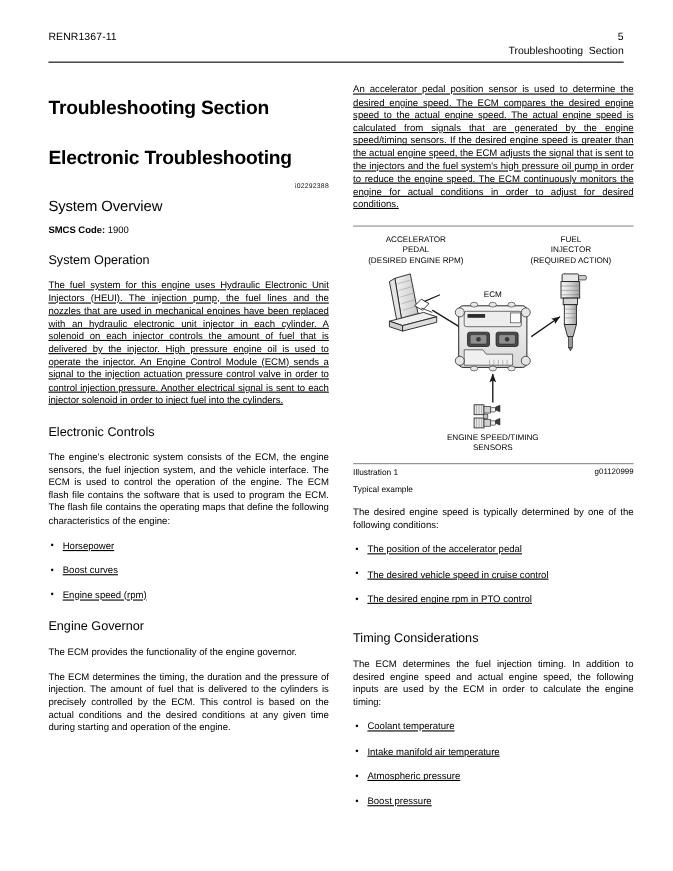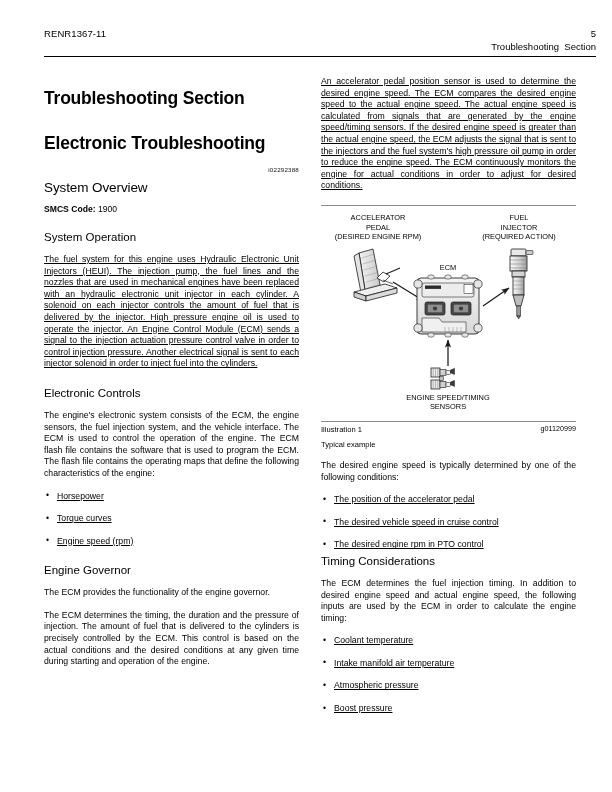--- a/index.html
+++ b/index.html
@@ -14,21 +14,21 @@
     color: #000000;
     position: relative;
     overflow: hidden;
   }
   .page {
     position: absolute;
     left: 0; top: 0;
     width: 612px;
     height: 792px;
     box-sizing: border-box;
-    padding: 28px 16px 0 44px;
+    padding: 28px 45px 0 44px;
   }
 
   
   .runhead {
     position: relative;
     height: 34px;
   }
   .runhead-left {
     position: absolute;
     left: 0; top: 0;
@@ -80,21 +80,21 @@
     font-weight: normal;
     margin: 7px 0 0 0;
     letter-spacing: -0.1px;
   }
   h3.sub {
     font-size: 11.5px;
     font-weight: normal;
     margin: 17px 0 0 0;
   }
   h3.sub.tight {
-    margin-top: 4px;
+    margin-top: 24px;
   }
 
   .docid {
     font-size: 6.2px;
     text-align: right;
     margin: 12px 0 0 0;
     letter-spacing: 0.2px;
     color: #111;
   }
 
@@ -193,21 +193,21 @@
       <div class="smcs"><b>SMCS Code:</b> <span>1900</span></div>
 
       <h3 class="sub">System Operation</h3>
       <p class="body first">The fuel system for this engine uses Hydraulic Electronic Unit Injectors (HEUI). The injection pump, the fuel lines and the nozzles that are used in mechanical engines have been replaced with an hydraulic electronic unit injector in each cylinder. A solenoid on each injector controls the amount of fuel that is delivered by the injector. High pressure engine oil is used to operate the injector. An Engine Control Module (ECM) sends a signal to the injection actuation pressure control valve in order to control injection pressure. Another electrical signal is sent to each injector solenoid in order to inject fuel into the cylinders.</p>
 
       <h3 class="sub">Electronic Controls</h3>
       <p class="body">The engine's electronic system consists of the ECM, the engine sensors, the fuel injection system, and the vehicle interface. The ECM is used to control the operation of the engine. The ECM flash file contains the software that is used to program the ECM. The flash file contains the operating maps that define the following characteristics of the engine:</p>
 
       <ul class="bullets">
         <li>Horsepower</li>
-        <li>Torque curves</li>
+        <li>Boost curves</li>
         <li>Engine speed (rpm)</li>
       </ul>
 
       <h3 class="sub">Engine Governor</h3>
       <p class="body">The ECM provides the functionality of the engine governor.</p>
       <p class="body">The ECM determines the timing, the duration and the pressure of injection. The amount of fuel that is delivered to the cylinders is precisely controlled by the ECM. This control is based on the actual conditions and the desired conditions at any given time during starting and operation of the engine.</p>
 
     </div>
 
     <div class="col">

